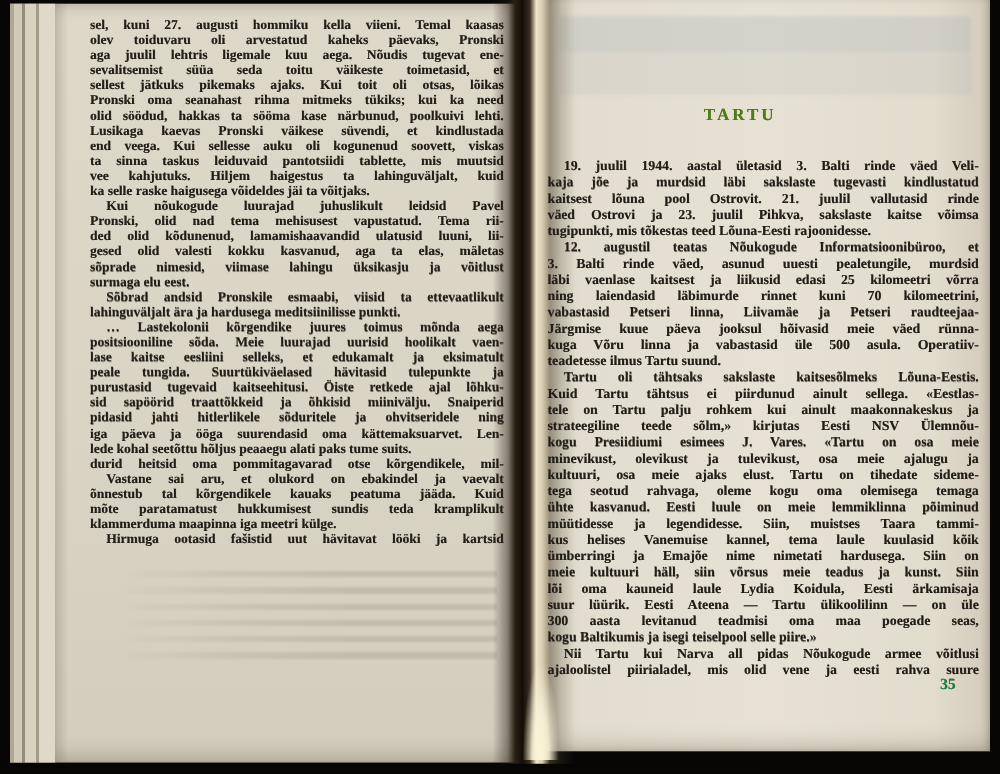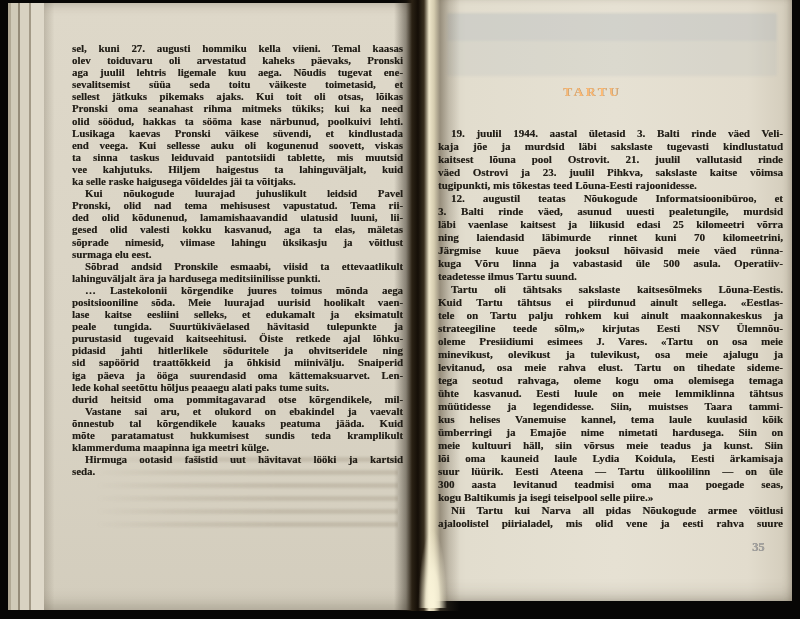--- a/index.html
+++ b/index.html
@@ -61,33 +61,33 @@
     mask-image:linear-gradient(90deg,transparent 0,rgba(0,0,0,.55) 25%,#000 60%);
   }
   .bleed-right-top{
     position:absolute;left:447px;top:13px;width:330px;height:63px;z-index:2;
     background:linear-gradient(180deg,rgba(168,178,186,.30) 0 45%,rgba(168,178,186,.17) 45% 100%);
     filter:blur(1.2px);border-radius:2px;
   }
   
   .text-col{position:absolute;color:#211e18;font-weight:700;z-index:5;
     text-shadow:.2px .2px .4px rgba(45,38,26,.55);}
-  .text-left{left:72px;top:14px;width:331px;font-size:10.8px;line-height:12.1px;margin-top:28px;}
+  .text-left{left:72px;top:14px;width:331px;font-size:10.8px;line-height:12.1px;}
   .text-right{left:438px;top:127px;width:345px;font-size:11px;line-height:13px;}
   .para{margin:0;}
   .line{text-align:justify;text-align-last:justify;}
   .line.end{text-align-last:left;}
   .line.indent{text-indent:13px;}
   .chapter-heading{
-    position:absolute;left:563px;top:84px;z-index:5;color:#fdba74;
+    position:absolute;left:563px;top:84px;z-index:5;color:#4d7c0f;
     font-size:13.5px;font-weight:700;letter-spacing:2.5px;
     text-shadow:.2px .2px .4px rgba(45,38,26,.55);
   }
   .page-number{
-    position:absolute;left:752px;top:540px;z-index:5;color:#a3a3a3;
+    position:absolute;left:752px;top:540px;z-index:5;color:#15803d;
     font-size:12.5px;font-weight:700;
     text-shadow:.2px .2px .4px rgba(45,38,26,.55);
   }
 </style>
 </head>
 <body>
 
 <div class="page-left">
   <div class="left-edges"></div>
   <div class="left-crease"></div>
@@ -127,67 +127,67 @@
     <div class="para">
       <div class="line indent">Sõbrad andsid Pronskile esmaabi, viisid ta ettevaatlikult</div>
       <div class="line end">lahinguväljalt ära ja hardusega meditsiinilisse punkti.</div>
     </div>
     <div class="para">
       <div class="line indent">… Lastekolonii kõrgendike juures toimus mõnda aega</div>
       <div class="line">positsiooniline sõda. Meie luurajad uurisid hoolikalt vaen-</div>
       <div class="line">lase kaitse eesliini selleks, et edukamalt ja eksimatult</div>
       <div class="line">peale tungida.  Suurtükiväelased hävitasid tulepunkte ja</div>
       <div class="line">purustasid tugevaid kaitseehitusi. Öiste retkede ajal lõhku-</div>
+      <div class="line">sid sapöörid traattõkkeid ja õhkisid miinivälju. Snaiperid</div>
       <div class="line">pidasid jahti hitlerlikele sõduritele ja ohvitseridele ning</div>
-      <div class="line">sid sapöörid traattõkkeid ja õhkisid miinivälju. Snaiperid</div>
       <div class="line">iga päeva ja ööga suurendasid oma kättemaksuarvet. Len-</div>
       <div class="line end">lede kohal seetõttu hõljus peaaegu alati paks tume suits.</div>
       <div class="line">durid heitsid oma pommitagavarad otse kõrgendikele, mil-</div>
     </div>
     <div class="para">
       <div class="line indent">Vastane sai aru, et olukord on ebakindel ja vaevalt</div>
       <div class="line">õnnestub tal kõrgendikele kauaks peatuma jääda. Kuid</div>
       <div class="line">mõte paratamatust hukkumisest sundis teda kramplikult</div>
       <div class="line end">klammerduma maapinna iga meetri külge.</div>
     </div>
     <div class="para">
       <div class="line indent">Hirmuga ootasid fašistid uut hävitavat lööki ja kartsid</div>
-      <div class="line end">seda.</div>
     </div>
   </div>
 
 <div class="chapter-heading">TARTU</div>
 
 <div class="text-col text-right">
     <div class="para">
       <div class="line indent">19. juulil 1944. aastal ületasid 3. Balti rinde väed Veli-</div>
       <div class="line">kaja jõe ja murdsid läbi sakslaste tugevasti kindlustatud</div>
       <div class="line">kaitsest lõuna pool Ostrovit.  21. juulil vallutasid rinde</div>
       <div class="line">väed Ostrovi ja 23. juulil Pihkva, sakslaste kaitse võimsa</div>
       <div class="line end">tugipunkti, mis tõkestas teed Lõuna-Eesti rajoonidesse.</div>
     </div>
     <div class="para">
       <div class="line indent">12. augustil teatas Nõukogude Informatsioonibüroo, et</div>
       <div class="line">3. Balti rinde väed, asunud uuesti pealetungile,  murdsid</div>
       <div class="line">läbi vaenlase kaitsest ja liikusid edasi 25 kilomeetri võrra</div>
       <div class="line">ning laiendasid läbimurde rinnet kuni 70 kilomeetrini,</div>
+      <div class="line">vabastasid Petseri linna, Liivamäe ja Petseri raudteejaa-</div>
       <div class="line">Järgmise kuue päeva jooksul hõivasid meie väed rünna-</div>
       <div class="line">kuga Võru linna ja vabastasid üle 500 asula.  Operatiiv-</div>
       <div class="line end">teadetesse ilmus Tartu suund.</div>
     </div>
     <div class="para">
       <div class="line indent">Tartu oli tähtsaks sakslaste kaitsesõlmeks Lõuna-Eestis.</div>
       <div class="line">Kuid Tartu tähtsus ei piirdunud ainult sellega.  «Eestlas-</div>
       <div class="line">tele on Tartu palju rohkem kui ainult maakonnakeskus ja</div>
       <div class="line">strateegiline teede sõlm,» kirjutas Eesti NSV Ülemnõu-</div>
-      <div class="line">oleme Presiidiumi esimees J. Vares.  «Tartu on osa meie</div>
+      <div class="line">kogu Presiidiumi esimees J. Vares.  «Tartu on osa meie</div>
       <div class="line">minevikust, olevikust ja tulevikust, osa meie ajalugu ja</div>
-      <div class="line">levitanud, osa meie rahva elust. Tartu on tihedate sideme-</div>
+      <div class="line">kultuuri, osa meie ajaks elust. Tartu on tihedate sideme-</div>
       <div class="line">tega seotud rahvaga, oleme kogu oma olemisega temaga</div>
-      <div class="line">ühte kasvanud. Eesti luule on meie lemmiklinna tähtsus</div>
+      <div class="line">ühte kasvanud. Eesti luule on meie lemmiklinna põiminud</div>
       <div class="line">müütidesse ja legendidesse. Siin, muistses Taara tammi-</div>
       <div class="line">kus helises Vanemuise kannel,  tema laule kuulasid kõik</div>
       <div class="line">ümberringi ja Emajõe nime nimetati hardusega.  Siin on</div>
       <div class="line">meie kultuuri häll, siin võrsus meie teadus ja kunst. Siin</div>
       <div class="line">lõi oma kauneid laule Lydia Koidula,  Eesti ärkamisaja</div>
       <div class="line">suur lüürik. Eesti Ateena — Tartu ülikoolilinn — on üle</div>
       <div class="line">300 aasta levitanud  teadmisi oma maa poegade seas,</div>
       <div class="line end">kogu Baltikumis ja isegi teiselpool selle piire.»</div>
     </div>
     <div class="para">

